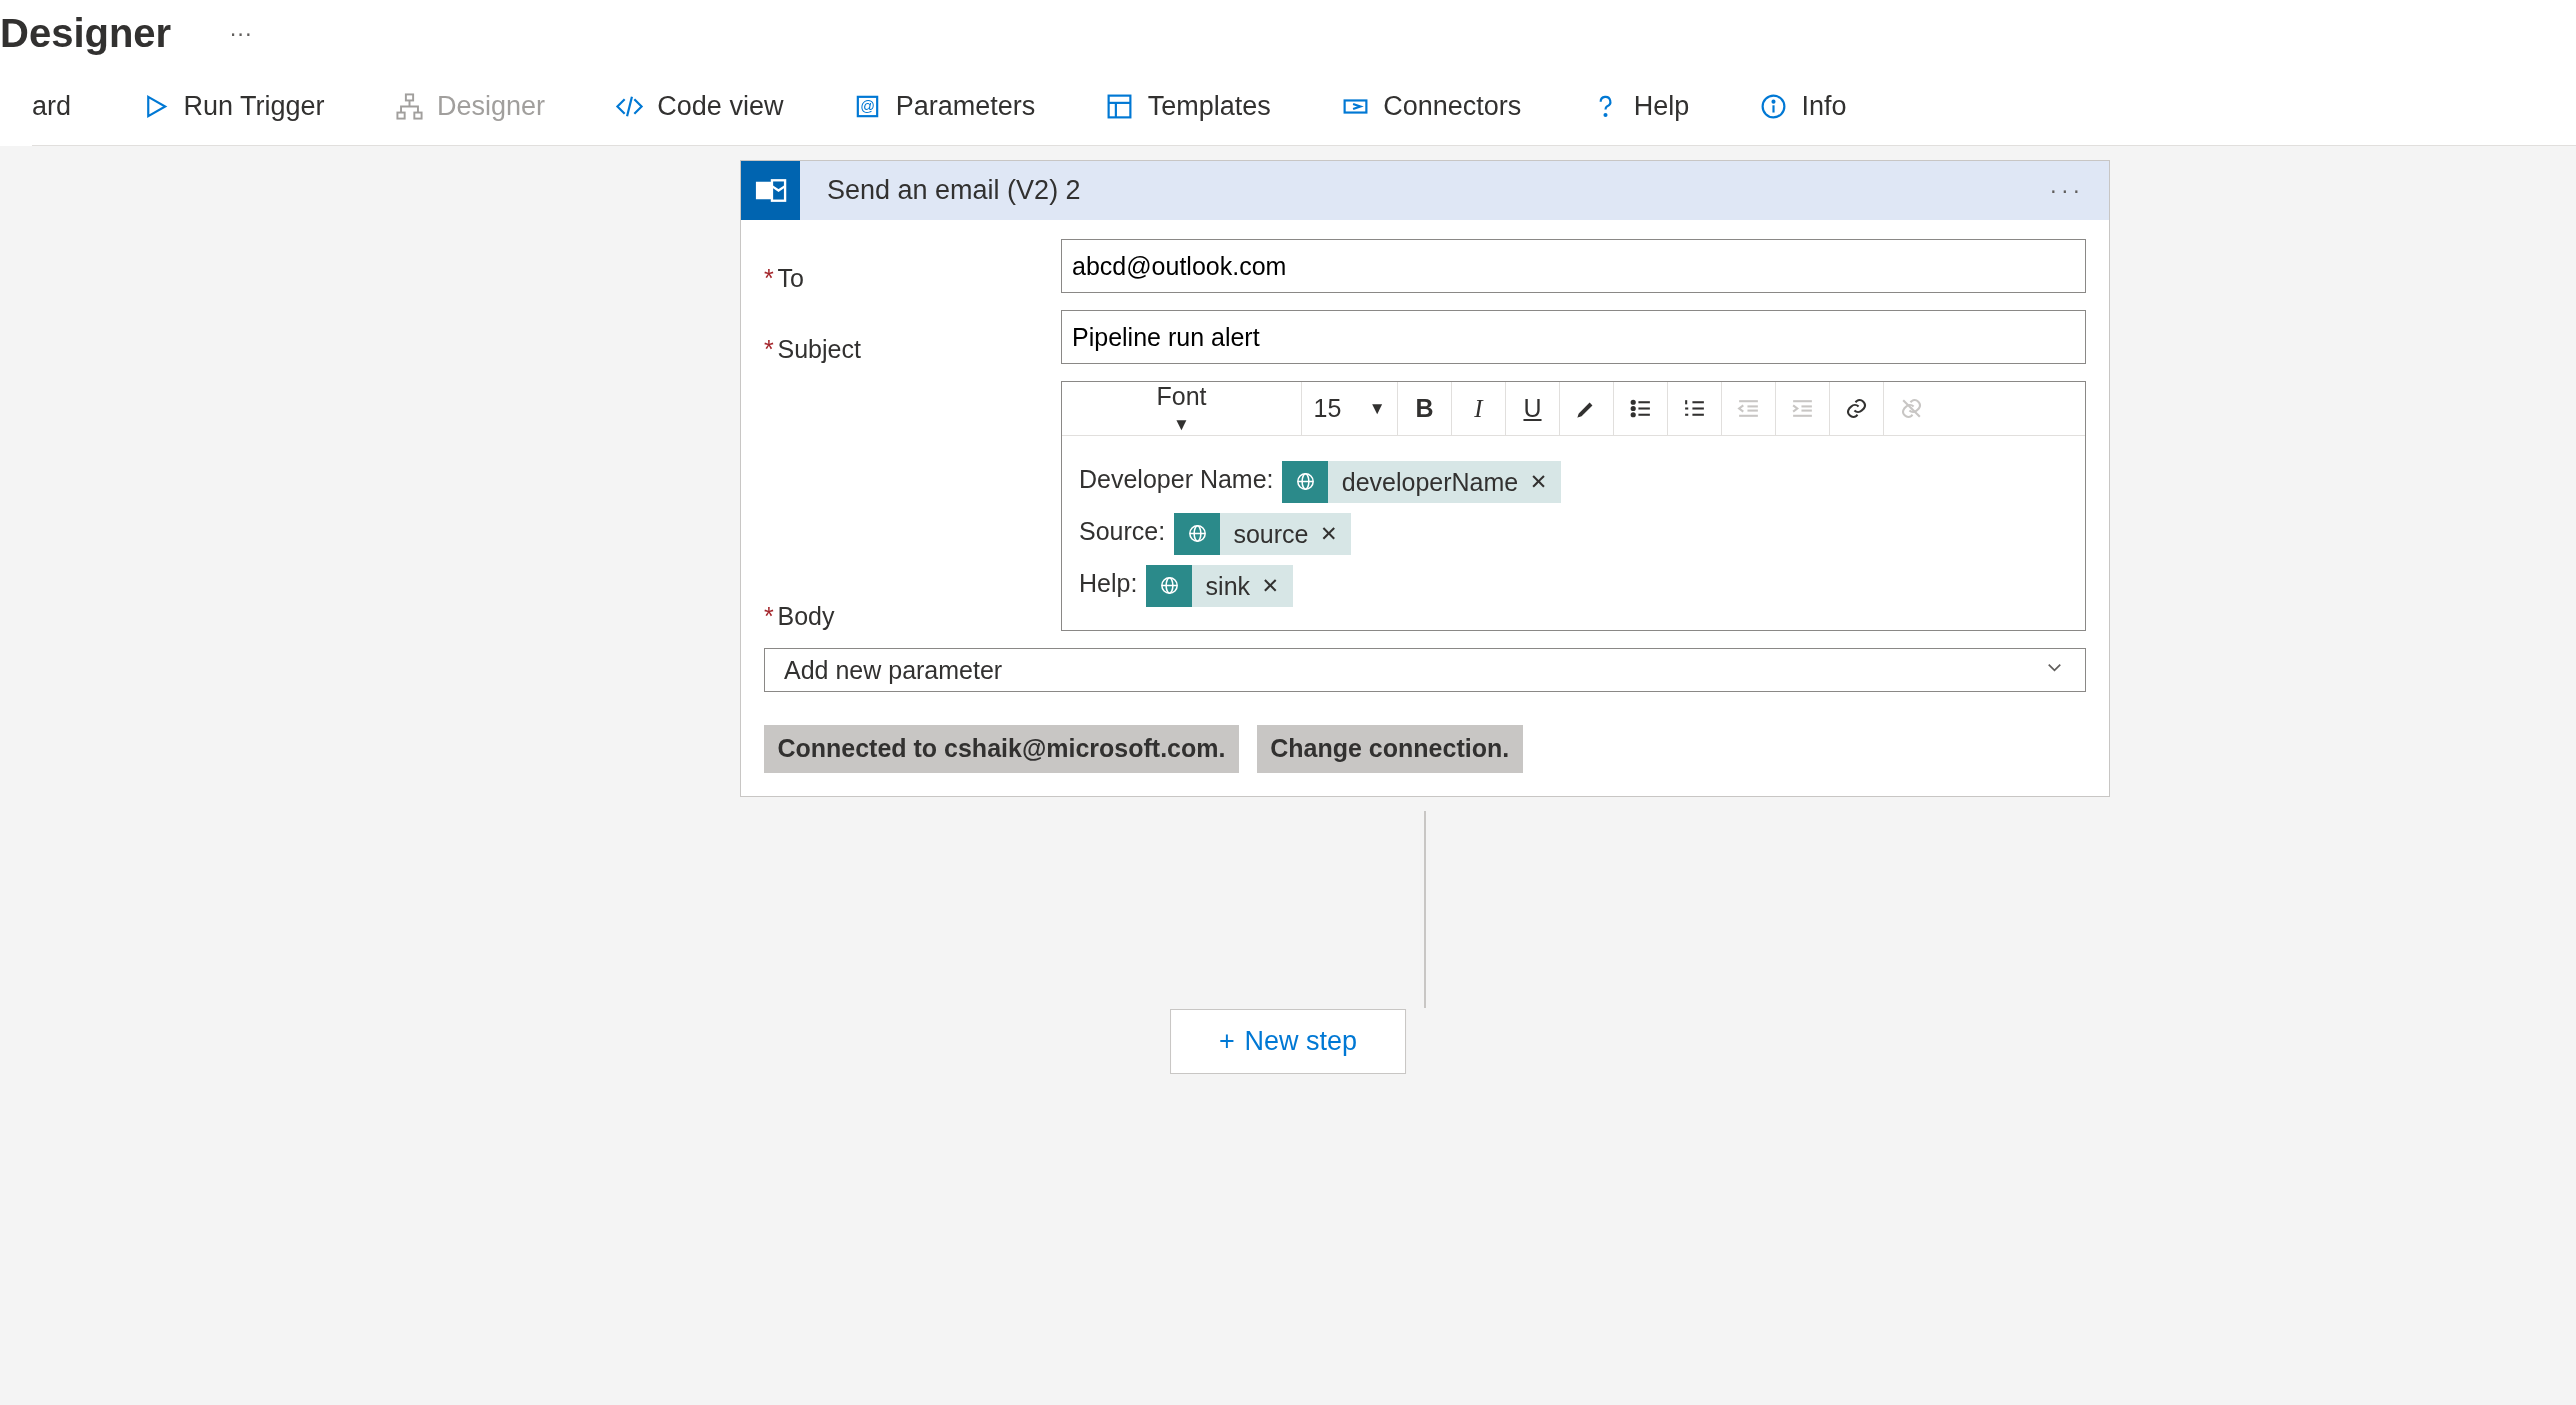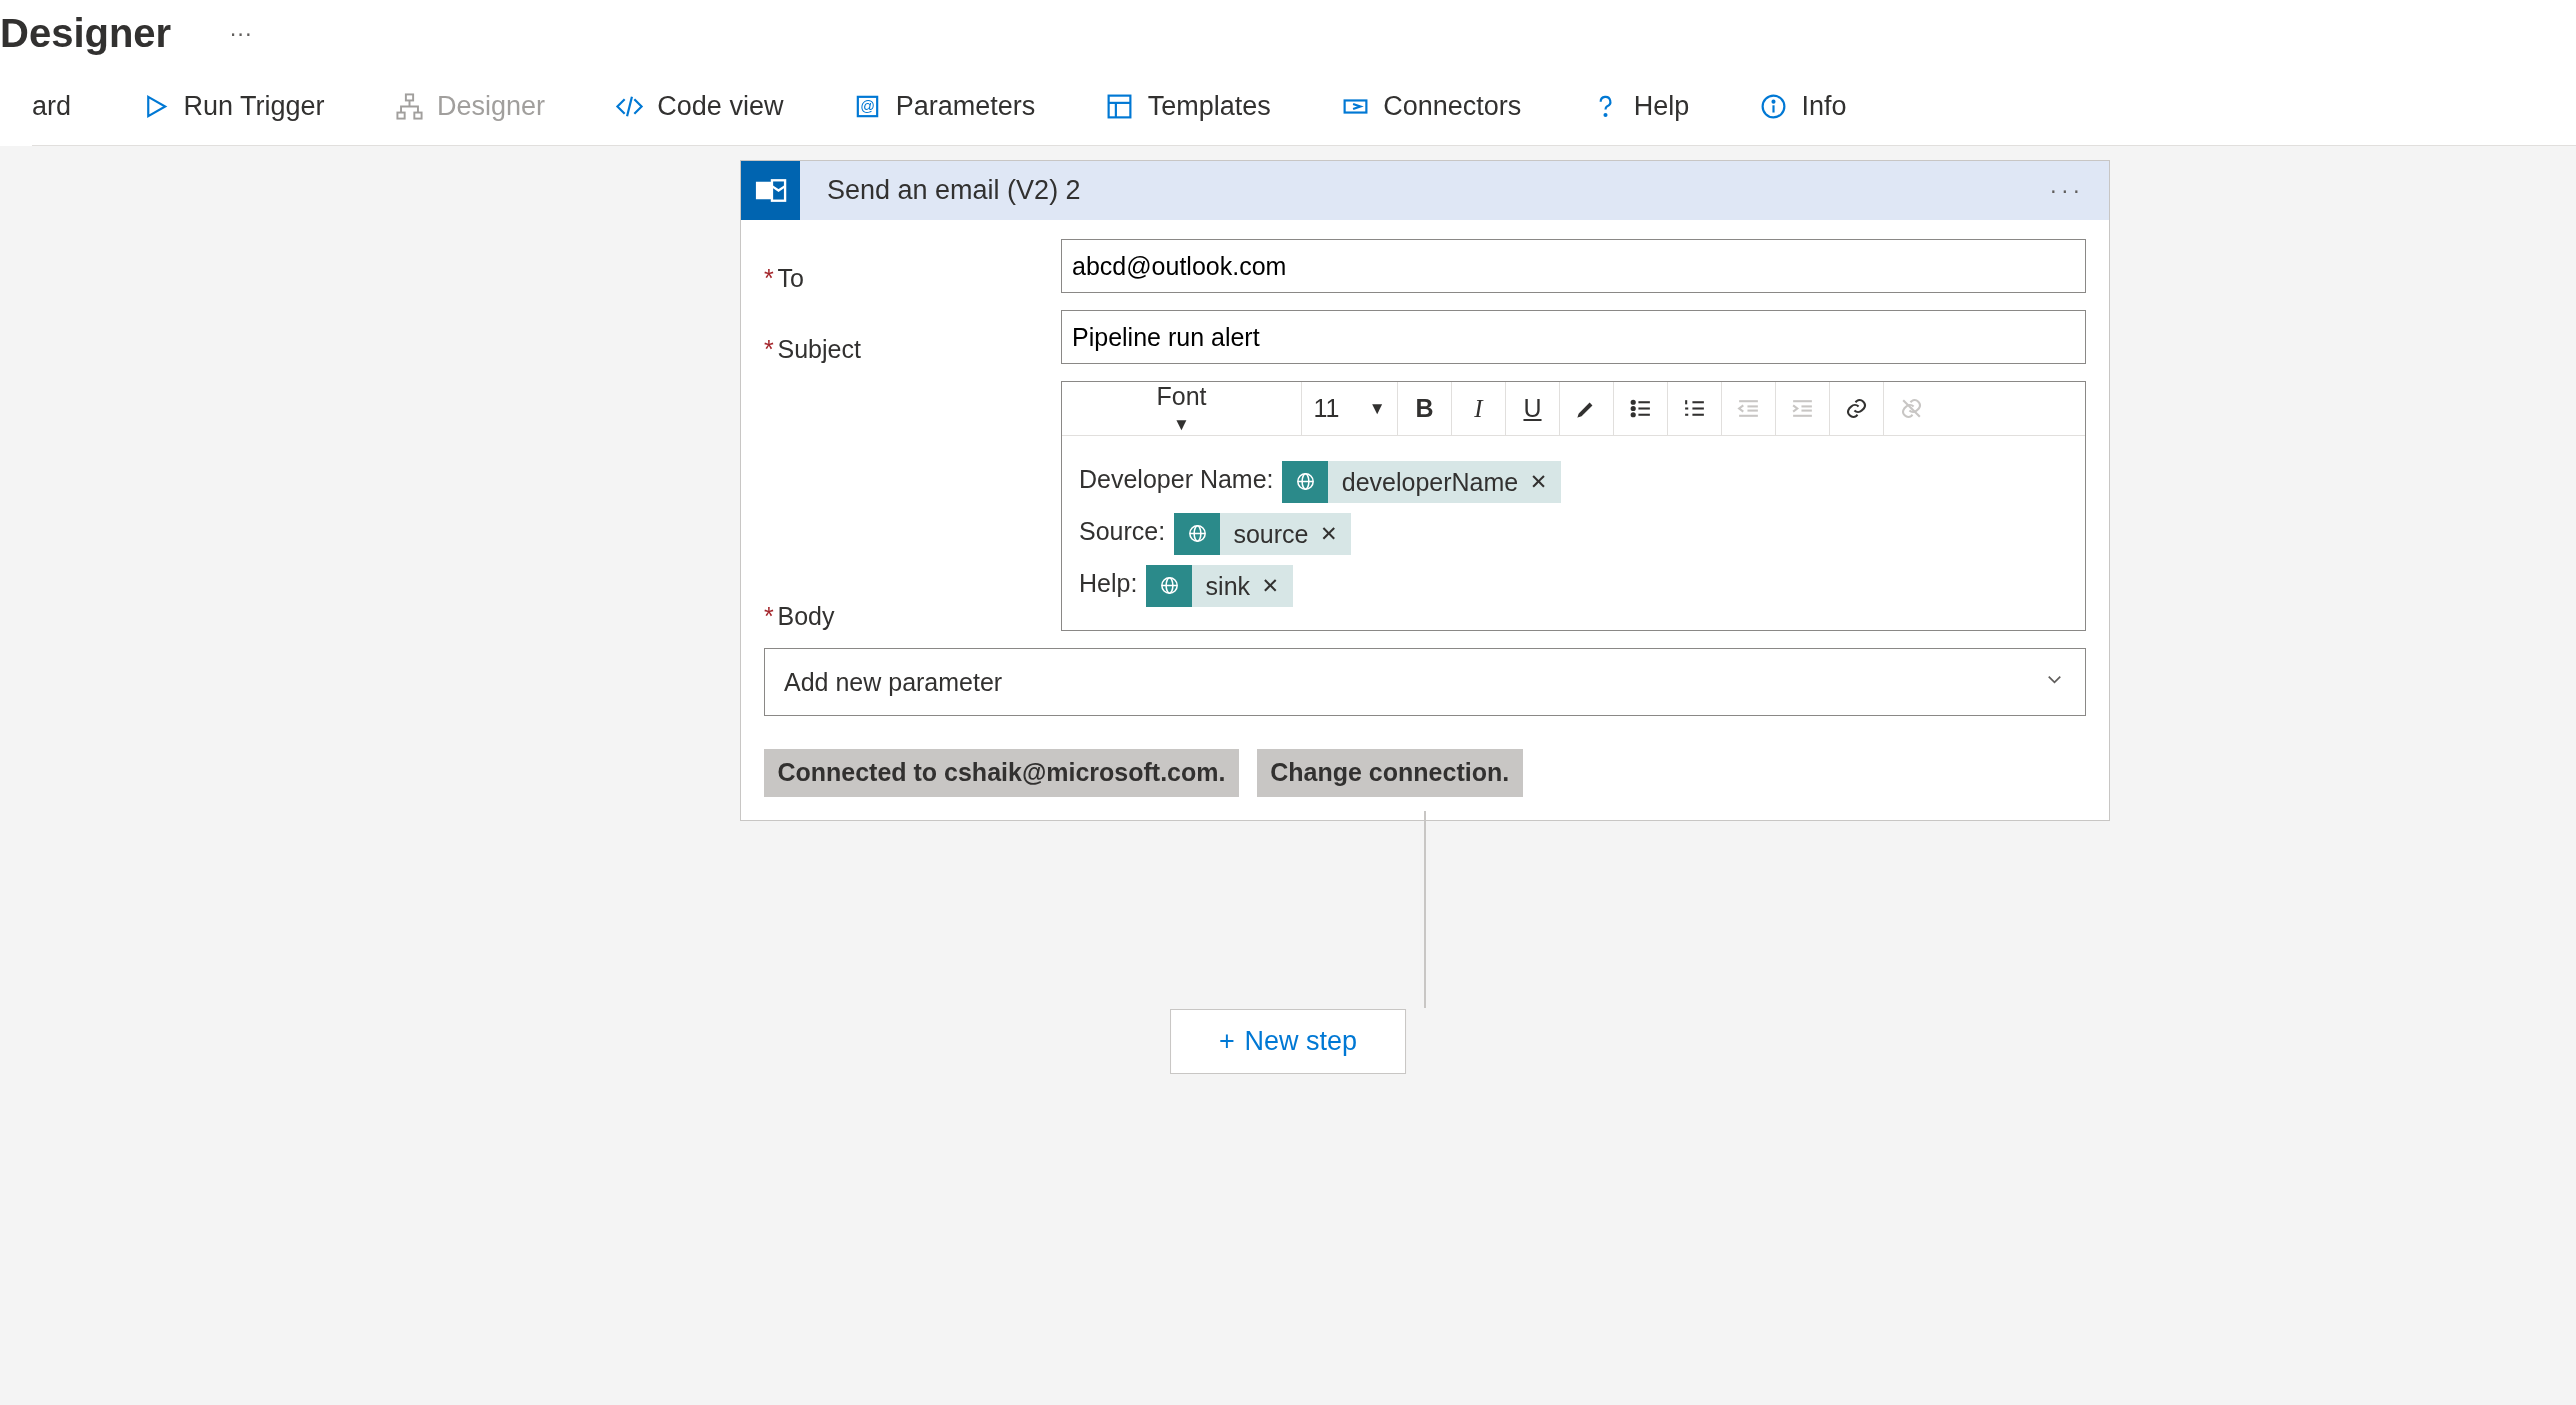--- a/index.html
+++ b/index.html
@@ -183,21 +183,21 @@
     color:#323130;
     font-size:25px;
     padding: 0 13.4px;
     display:flex;
     align-items:center;
     gap:11.5px;
   }
   .token-x { font-size:21px; color:#323130; cursor:pointer; }
   .add-param {
     margin-top: 3.8px;
-    height: 68px;
+    height: 44px;
     border:1px solid #8a8886;
     display:flex;
     align-items:center;
     padding: 8px 19px;
     font-size:25px;
     color:#323130;
     cursor:pointer;
     background:#fff;
   }
   .add-param .chev { margin-left:auto; }
@@ -354,21 +354,21 @@
       <div class="form-row">
         <div class="form-label"><span class="req">*</span><span>Body</span></div>
         <div class="body-box">
 
           <div class="rt-toolbar">
             <div class="rt-btn rt-font">
               <span>Font</span>
               <span class="caret">▼</span>
             </div>
             <div class="rt-btn rt-size">
-              <span>11</span>
+              <span>15</span>
               <span class="caret">▼</span>
             </div>
             <div class="rt-btn" style="font-weight:900;">B</div>
             <div class="rt-btn" style="font-style:italic;font-family:serif;">I</div>
             <div class="rt-btn" style="text-decoration:underline;">U</div>
             <div class="rt-btn">
               <svg viewBox="0 0 24 24" stroke="currentColor" fill="currentColor">
                   <path d="M4 20l3-1 10-10-2-2L5 17l-1 3z"></path>
                 </svg>
             </div>

